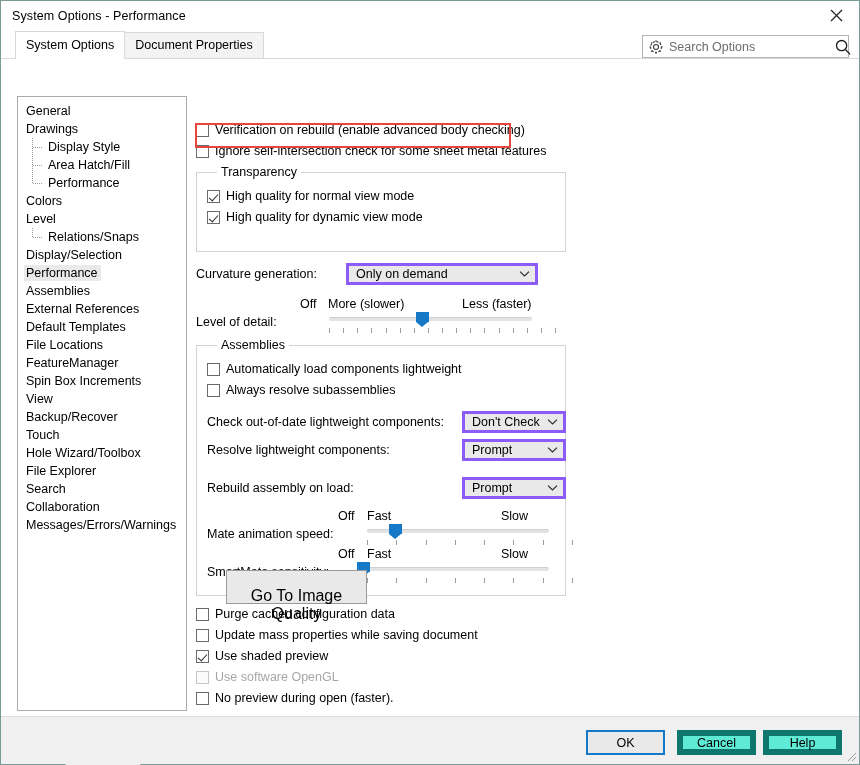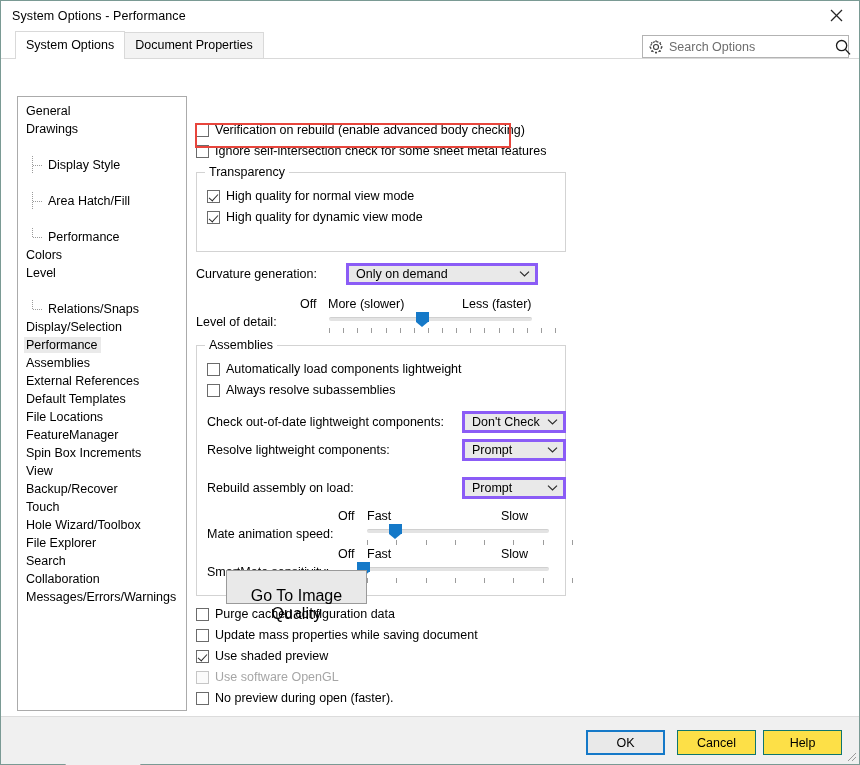--- a/index.html
+++ b/index.html
@@ -145,21 +145,21 @@
     height: 18px;
     line-height: 18px;
     font-size: 12.5px;
     padding-left: 8px;
     white-space: nowrap;
     color: #000;
     cursor: default;
     position: relative;
     display: block;
   }
-  .side-item.child { padding-left: 30px; margin-top: 18px; }
+  .side-item.child { padding-left: 30px; }
   .side-item.selected > .side-label {
     background: #eaeaea;
     padding: 1px 3px 1px 2px;
     margin-left: -2px;
   }
   
   .side-item.child::before {
     content: "";
     position: absolute;
     left: 14px;
@@ -238,21 +238,21 @@
   .group {
     position: relative;
     border: 1px solid #d3d3d3;
     box-sizing: border-box;
     margin-top: 10px;
     padding: 14px 10px 9px 10px;
   }
   .group > .glabel {
     position: absolute;
     top: -8px;
-    left: 8px;
+    left: 20px;
     background: #ffffff;
     padding: 0 4px;
     font-size: 12.5px;
     color: #000;
   }
 
   
   .comborow {
     display: flex;
     align-items: center;
@@ -365,22 +365,22 @@
     position: relative;
   }
   .fbtn {
     position: absolute;
     top: 13px;
     width: 79px;
     height: 25px;
     box-sizing: border-box;
     font-family: "Liberation Sans", sans-serif;
     font-size: 12.5px;
-    background: #fde047;
-    border: 1px solid #0f766e;
+    background: #5eead4;
+    border: 6px solid #0f766e;
     color: #000;
     cursor: default;
     padding: 0;
   }
   .fbtn.default {
     border: 2px solid #1579c8;
     background: #e9e9e9;
   }
   .grip {
     position: absolute;

